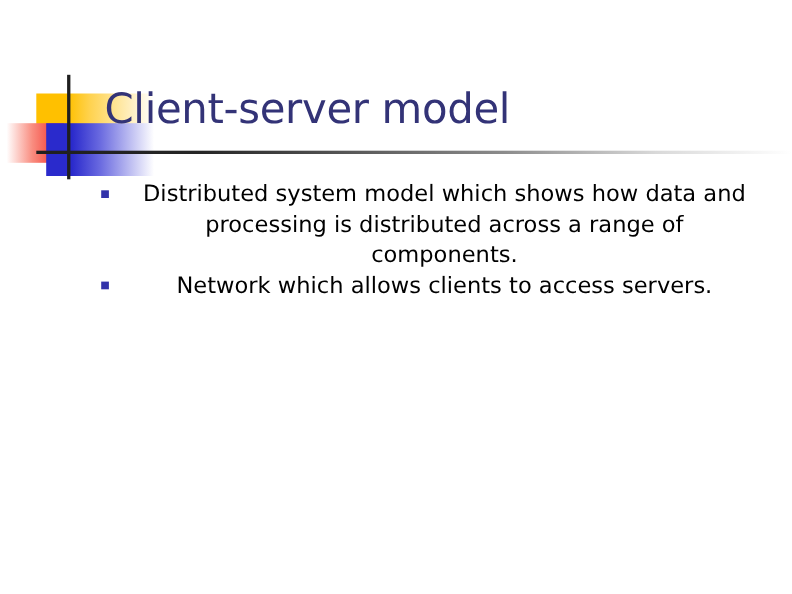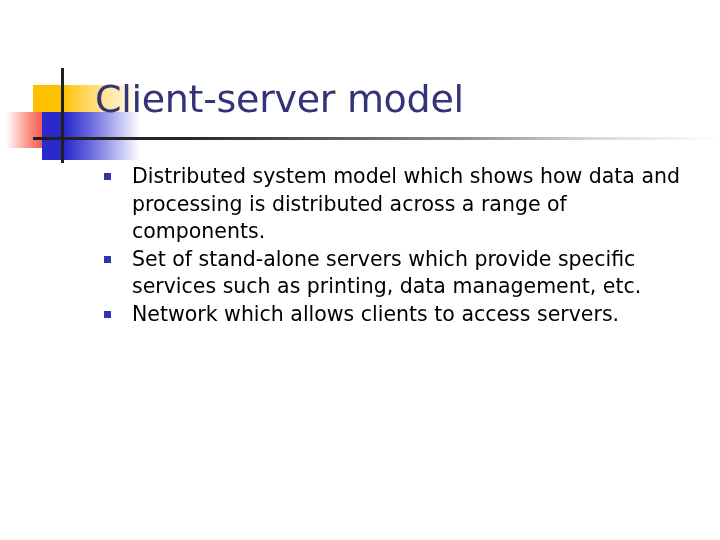--- a/index.html
+++ b/index.html
@@ -81,23 +81,24 @@
     left: 33px;
     top: 137px;
     width: 687px;
     height: 3px;
     background: linear-gradient(to right, #1f1f1f 0%, #262626 22%, #8c8c8c 62%, #d9d9d9 82%, #ffffff 100%);
   }
 
   
   .body {
     position: absolute;
-    left: 100px;
+    left: 88px;
     top: 163px;
     width: 600px;
+    text-align: center;
   }
   .bullet-row {
     position: relative;
     padding-left: 32px;
     margin-bottom: 0;
     font-size: 20.5px;
     line-height: 27.5px;
     color: #000000;
   }
   .bullet-marker {
@@ -128,24 +129,20 @@
 
   <div class="title-rule"></div>
 
   <div class="body">
 
     <div class="bullet-row">
       <span class="bullet-marker"></span>
       <span class="bullet-text">Distributed system model which shows how data and processing is distributed across a range of components.</span>
     </div>
 
-    <div class="bullet-row">
-      <span class="bullet-marker"></span>
-      <span class="bullet-text">Set of stand-alone servers which provide specific services such as printing, data management, etc.</span>
-    </div>
 
 
     <div class="bullet-row">
       <span class="bullet-marker"></span>
       <span class="bullet-text">Network which allows clients to access servers.</span>
     </div>
 
   </div>
 
 </div>

